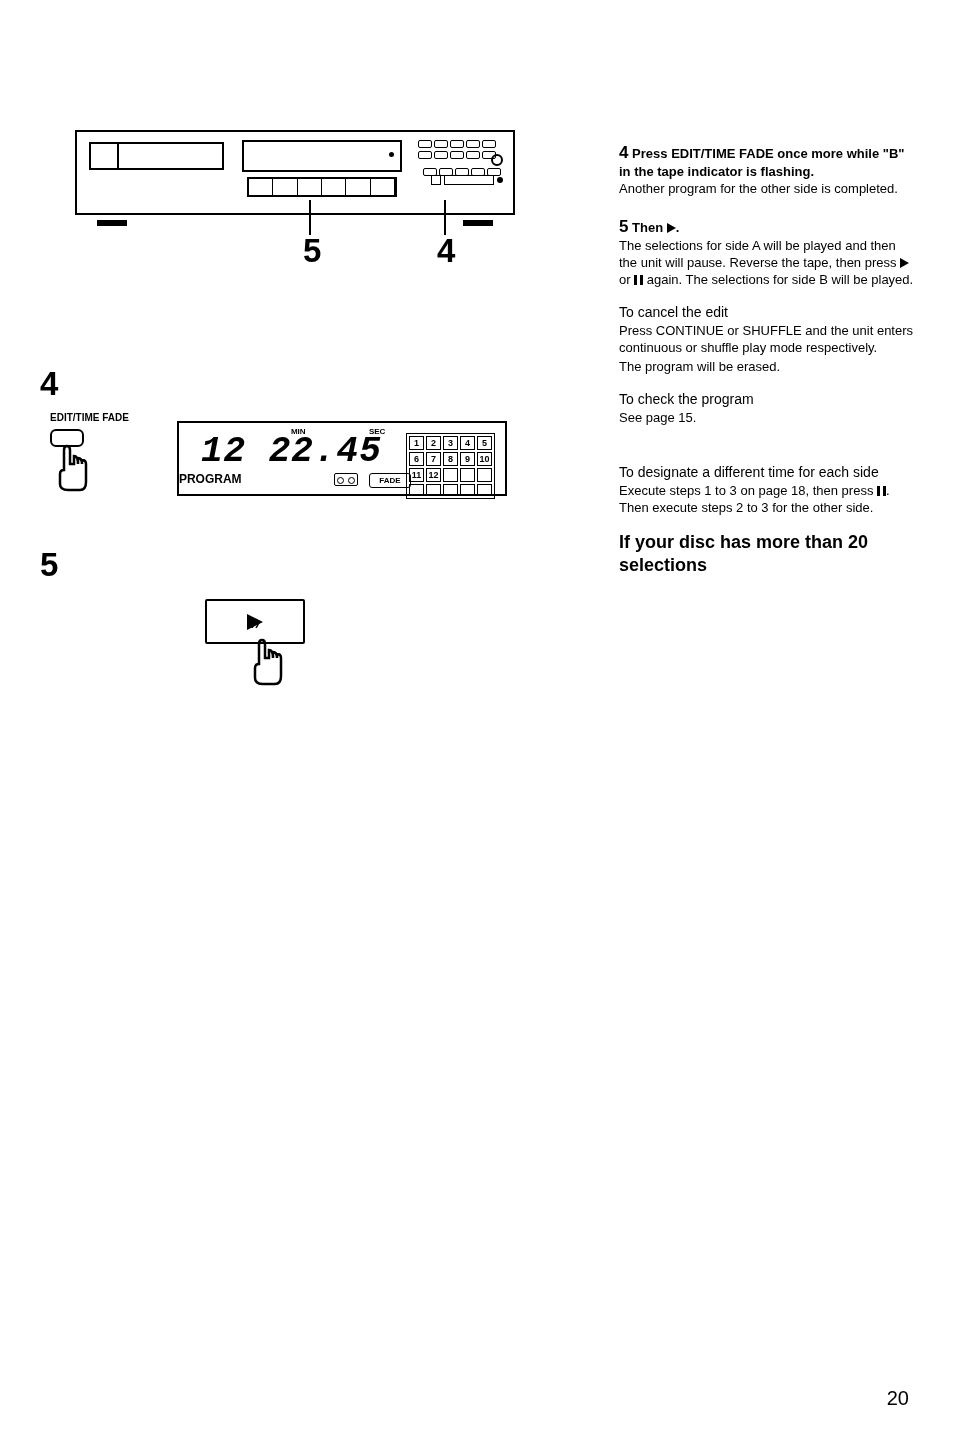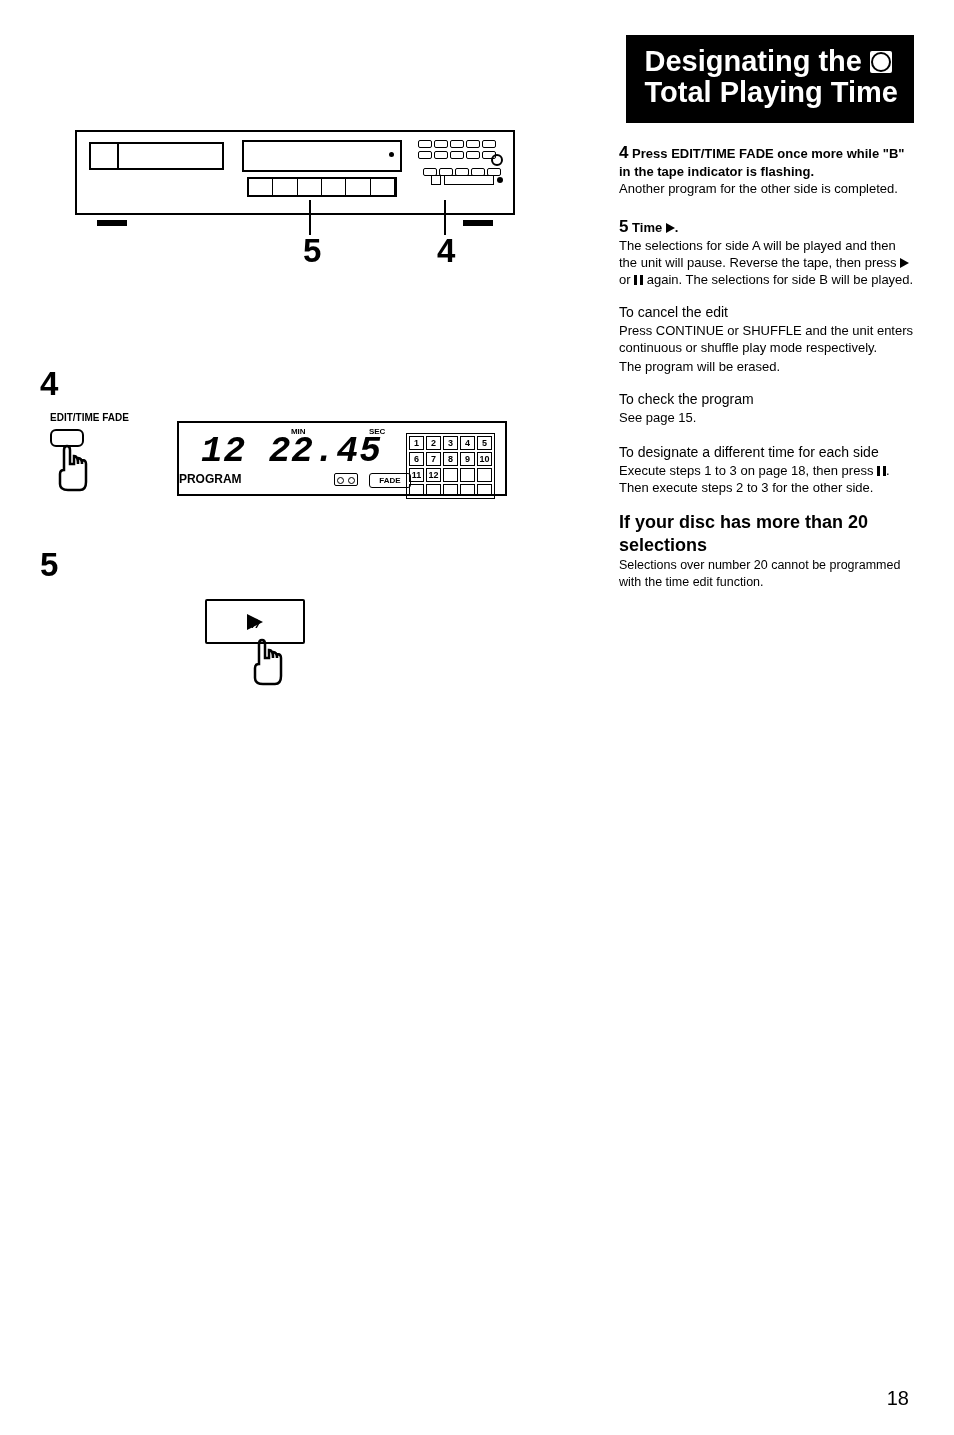--- a/index.html
+++ b/index.html
@@ -70,27 +70,20 @@
   .small-note-head { font-size:18px; font-weight:bold; margin-top:14px; }
   .small-note { font-size:12.5px; }
 
   .page-number { position:absolute; bottom:25px; right:45px; font-size:20px; }
 </style>
 </head>
 <body>
 
 <div class="page">
 
-  <div class="title-block">
-    <div class="title-line1">
-      <span>Designating the</span>
-      <span class="disc-icon"></span>
-    </div>
-    <div class="title-line2">Total Playing Time</div>
-  </div>
 
   <div class="left-column">
 
     <div style="position:relative;">
       <div class="device">
         <div class="disc-tray">
           <div class="sq"></div>
         </div>
         <div class="display-win">
             <div class="dot"></div>
@@ -227,35 +220,34 @@
 
   <div class="right-column">
     <p>
       <span class="step-num">4</span>
       <span class="inline-bold">Press EDIT/TIME FADE once more while "B" in the tape indicator is flashing.</span><br>
       <span>Another program for the other side is completed.</span>
     </p>
 
     <p style="margin-top:18px;">
       <span class="step-num">5</span>
-      <span class="inline-bold"><span>Time </span><span class="play-sym"></span><span>.</span></span><br>
+      <span class="inline-bold"><span>Then </span><span class="play-sym"></span><span>.</span></span><br>
       <span>The selections for side A will be played and then the unit will pause. Reverse the tape, then press </span><span class="play-sym"></span><span> or </span><span class="pause-sym"></span><span> again. The selections for side B will be played.</span>
     </p>
 
     <h4>To cancel the edit</h4>
     <p>Press CONTINUE or SHUFFLE and the unit enters continuous or shuffle play mode respectively.</p>
     <p>The program will be erased.</p>
 
     <h4>To check the program</h4>
     <p>See page 15.</p>
 
-    <h4 style="margin-top:16px;">To designate a different time for each side</h4>
+    <h4 style="margin-top:36px;">To designate a different time for each side</h4>
     <p>
       <span>Execute steps 1 to 3 on page 18, then press </span><span class="pause-sym"></span><span>. Then execute steps 2 to 3 for the other side.</span>
     </p>
 
     <div class="small-note-head">If your disc has more than 20 selections</div>
-    <div class="small-note">Selections over number 20 cannot be programmed with the time edit function.</div>
   </div>
 
-  <div class="page-number">18</div>
+  <div class="page-number">20</div>
 
 </div>
 
 </body></html>

